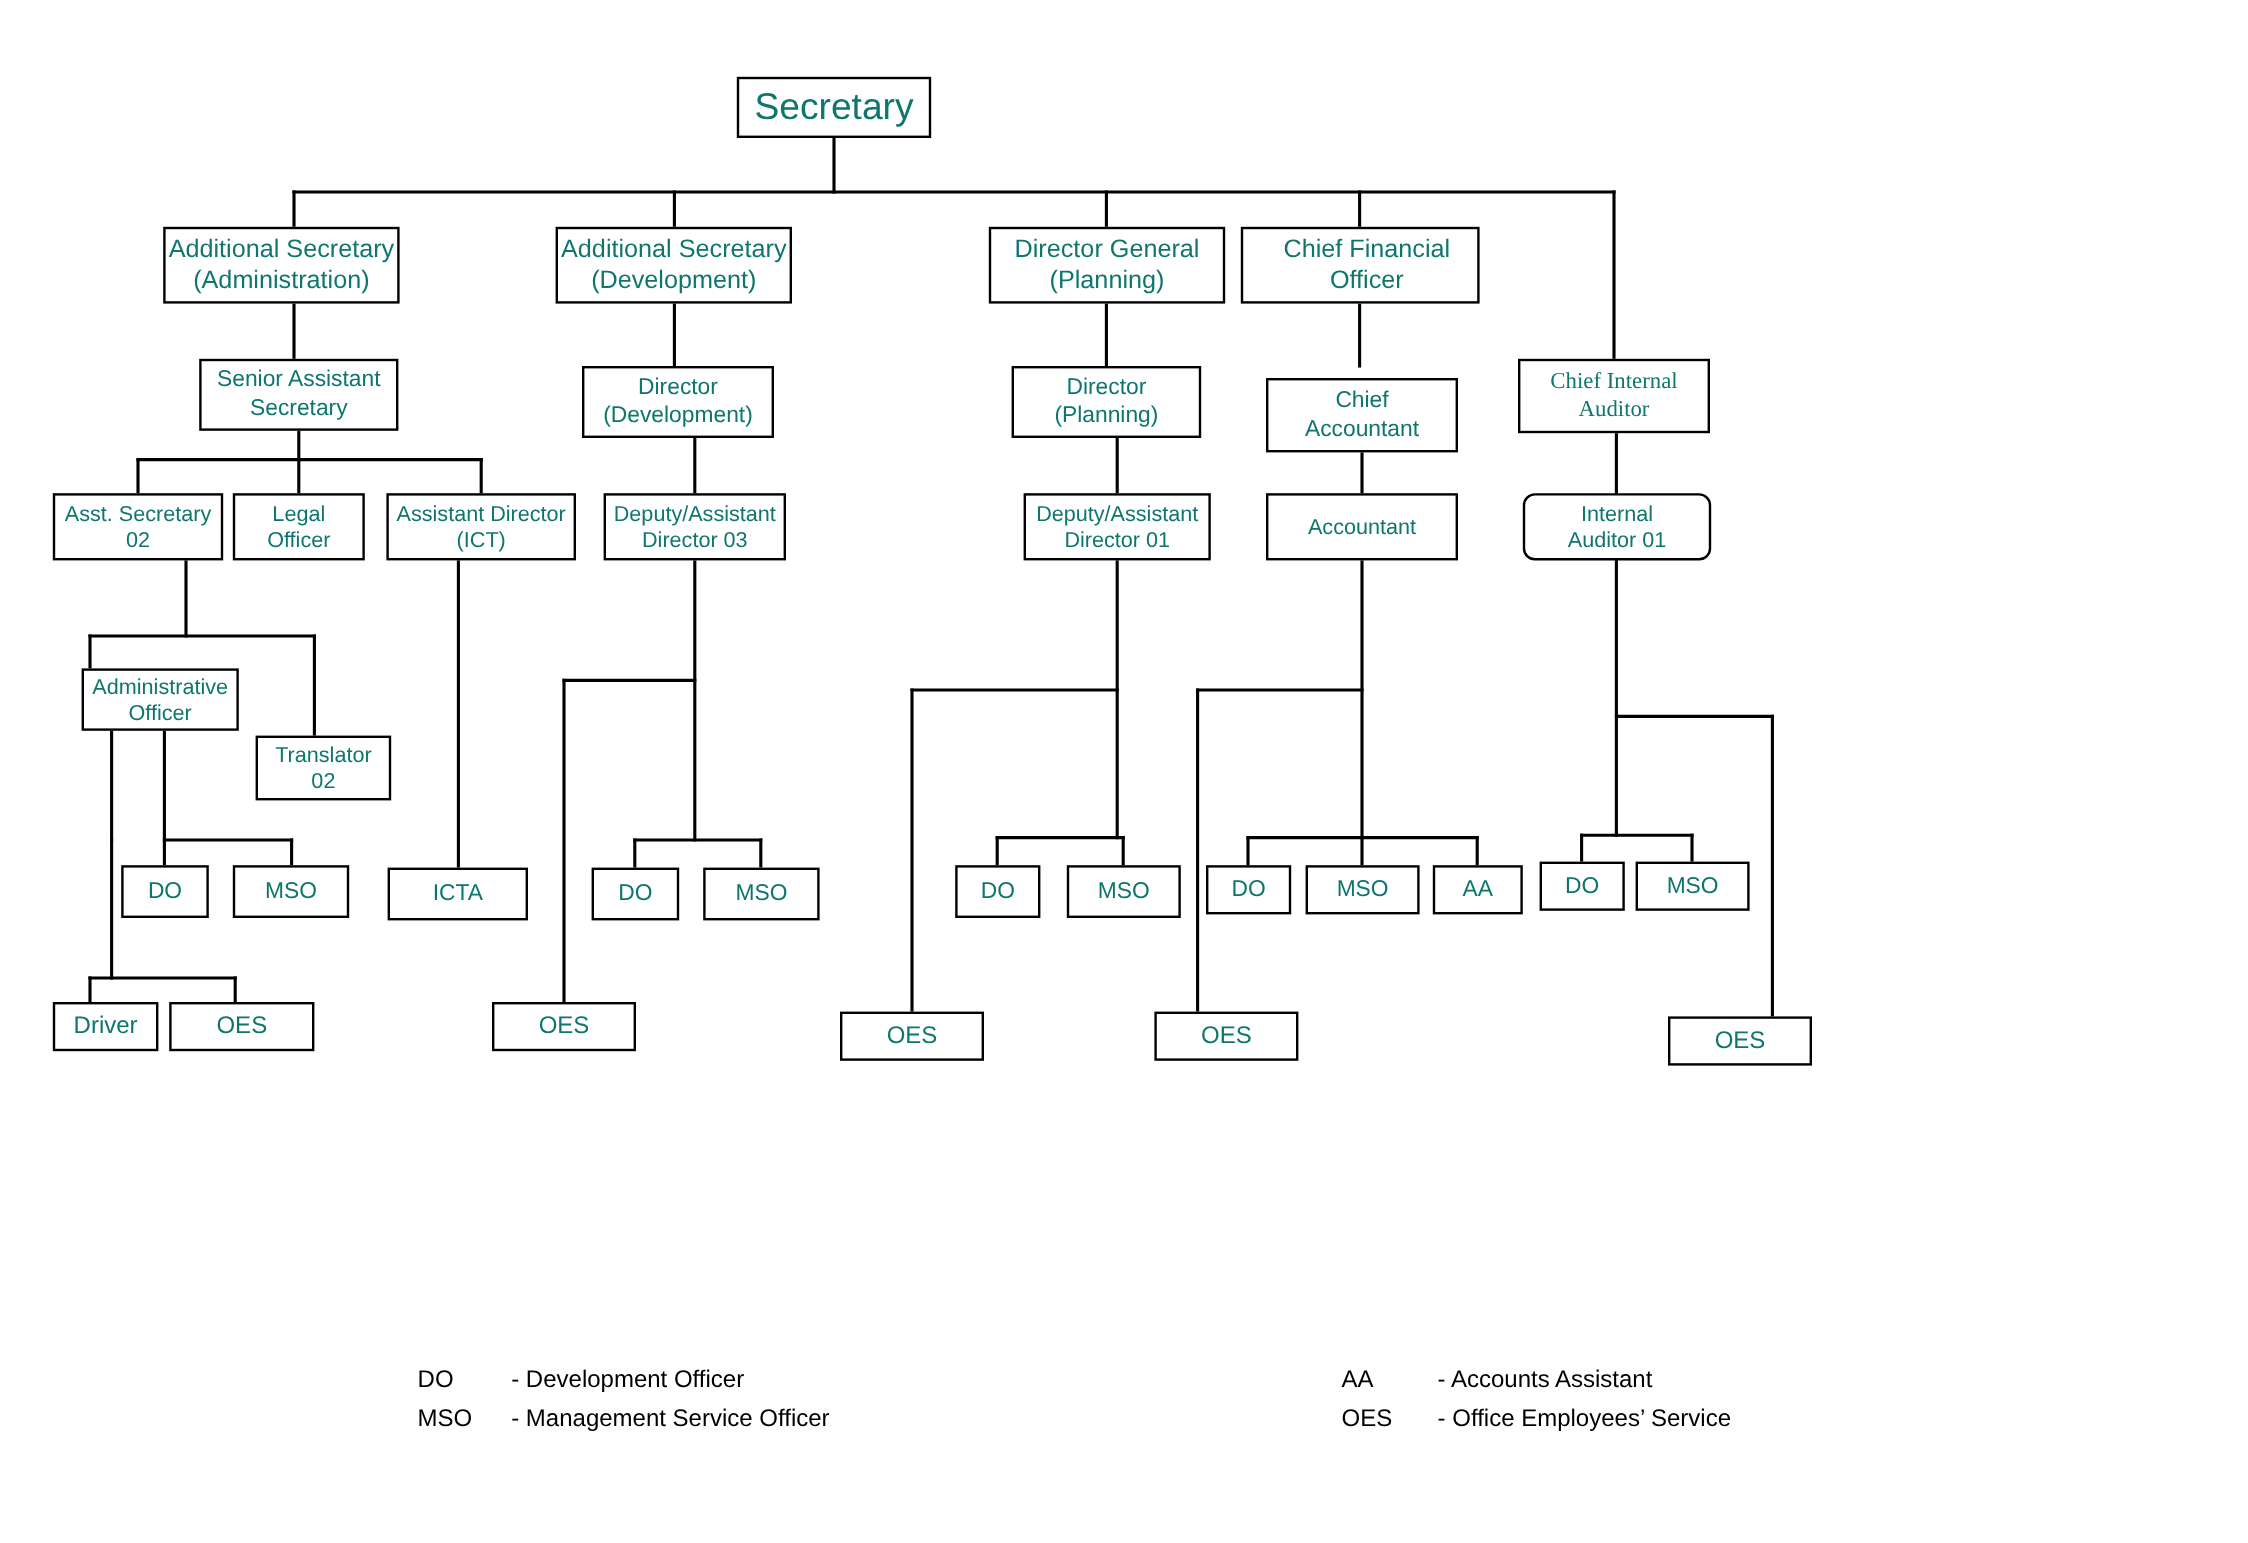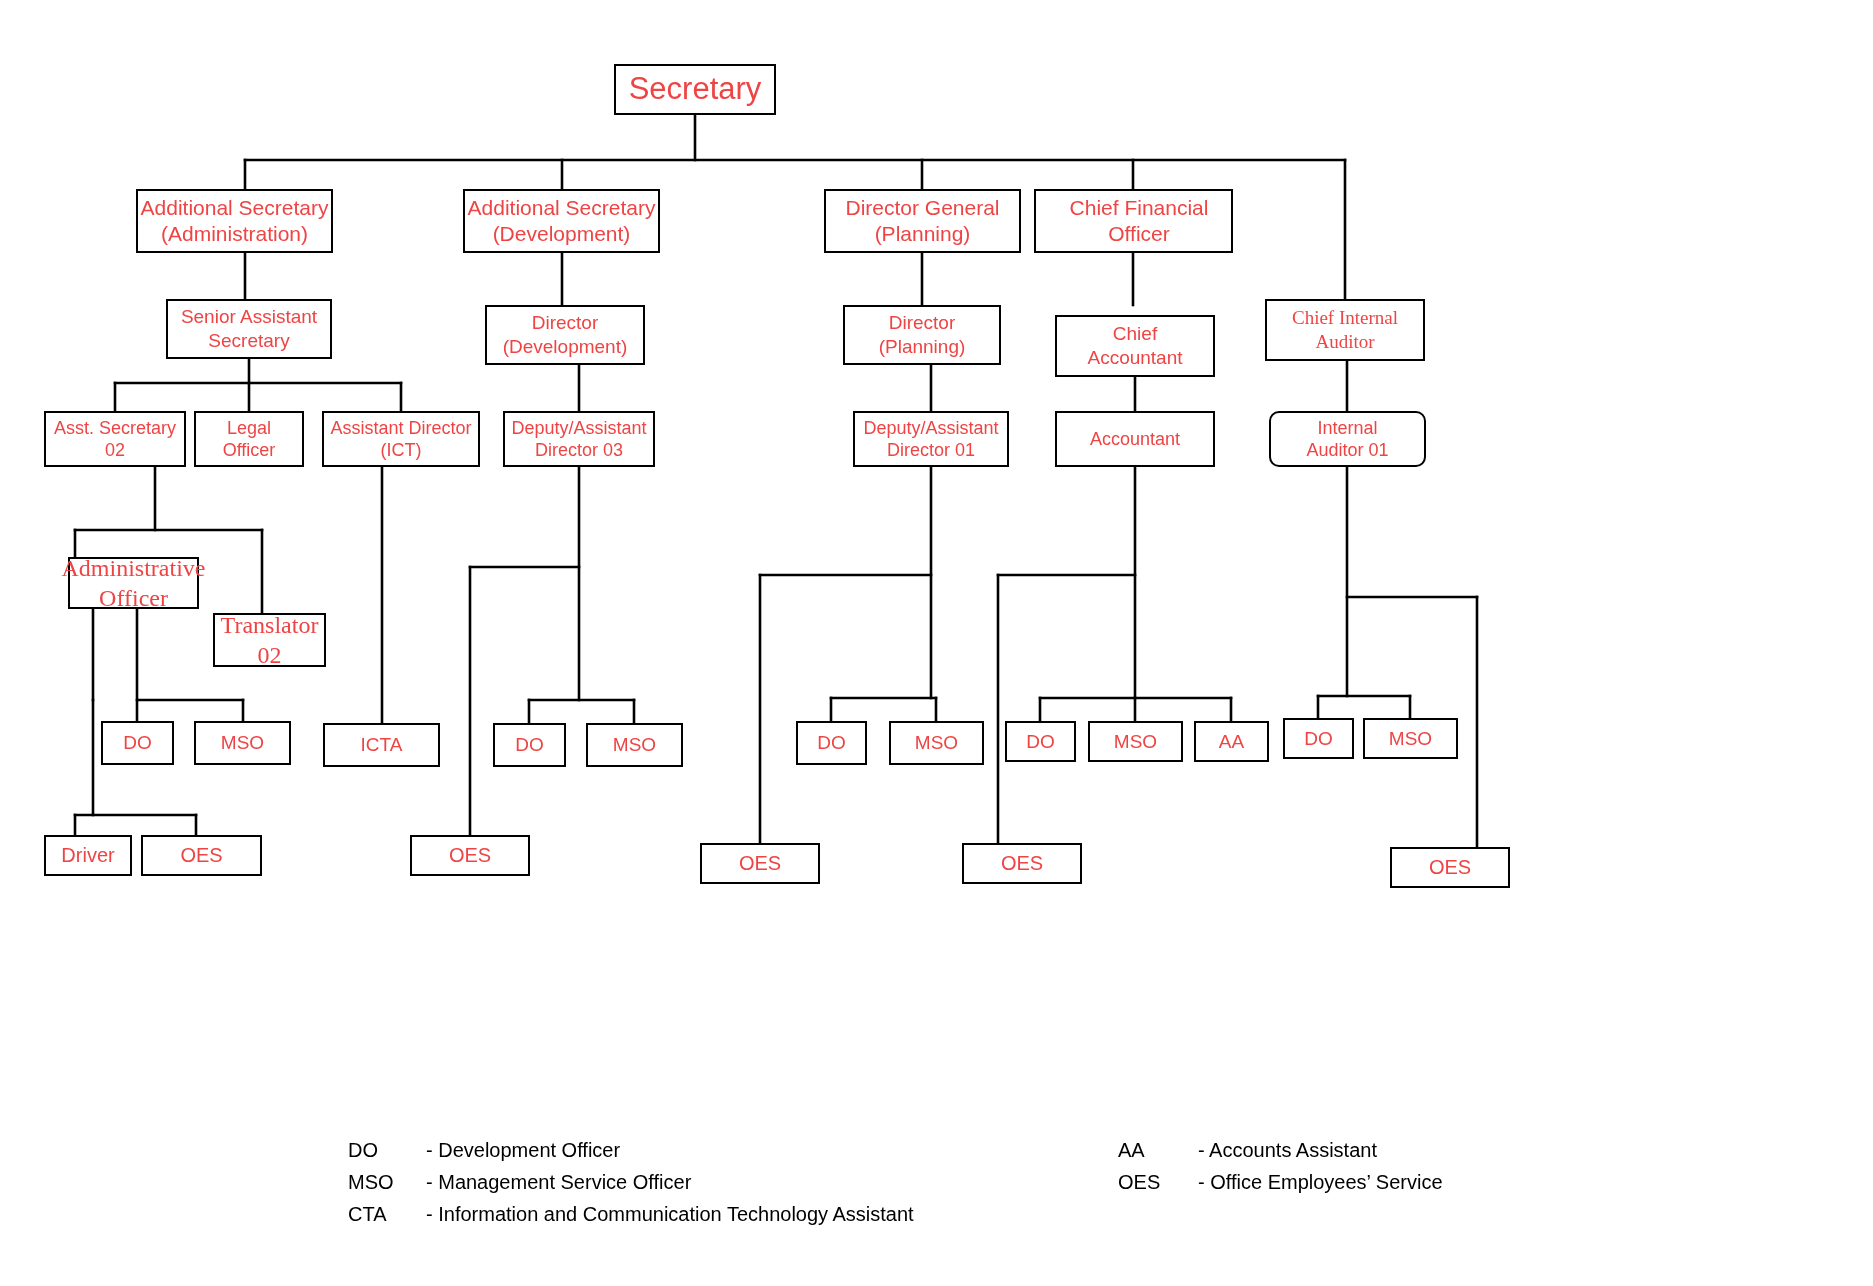--- a/index.html
+++ b/index.html
@@ -36,37 +36,36 @@
     box-sizing: border-box;
     border: 2.6px solid #000000;
     background: #ffffff;
     display: flex;
     align-items: center;
     justify-content: center;
     text-align: center;
     line-height: 1.25;
     white-space: pre-line;
     font-family: "Liberation Sans", sans-serif;
-    color: #ef4444;
+    color: #0f766e;
   }
   .node.root {
     font-size: 31px;
   }
   .node.lvl2 {
     font-size: 21px;
   }
   .node.lvl3 {
     font-size: 19px;
   }
   .node.lvl4 {
     font-size: 18px;
   }
   .node.lvl5 {
-    font-size: 24px;
-    font-family: Liberation Serif, serif;
+    font-size: 18px;
   }
   .node.small {
     font-size: 19px;
   }
   .node.wide {
     font-size: 20px;
   }
   .legend {
     position: absolute;
     font-size: 20px;
@@ -229,24 +228,20 @@
 
   <div class="legend" id="legend-left">
       <div class="legend-row">
         <span class="legend-abbr">DO</span>
         <span class="legend-desc">- Development Officer</span>
       </div>
       <div class="legend-row">
         <span class="legend-abbr">MSO</span>
         <span class="legend-desc">- Management Service Officer</span>
       </div>
-      <div class="legend-row">
-        <span class="legend-abbr">CTA</span>
-        <span class="legend-desc">- Information and Communication Technology Assistant</span>
-      </div>
     </div>
   <div class="legend" id="legend-right">
       <div class="legend-row">
         <span class="legend-abbr">AA</span>
         <span class="legend-desc">- Accounts Assistant</span>
       </div>
       <div class="legend-row">
         <span class="legend-abbr">OES</span>
         <span class="legend-desc">- Office Employees’ Service</span>
       </div>

